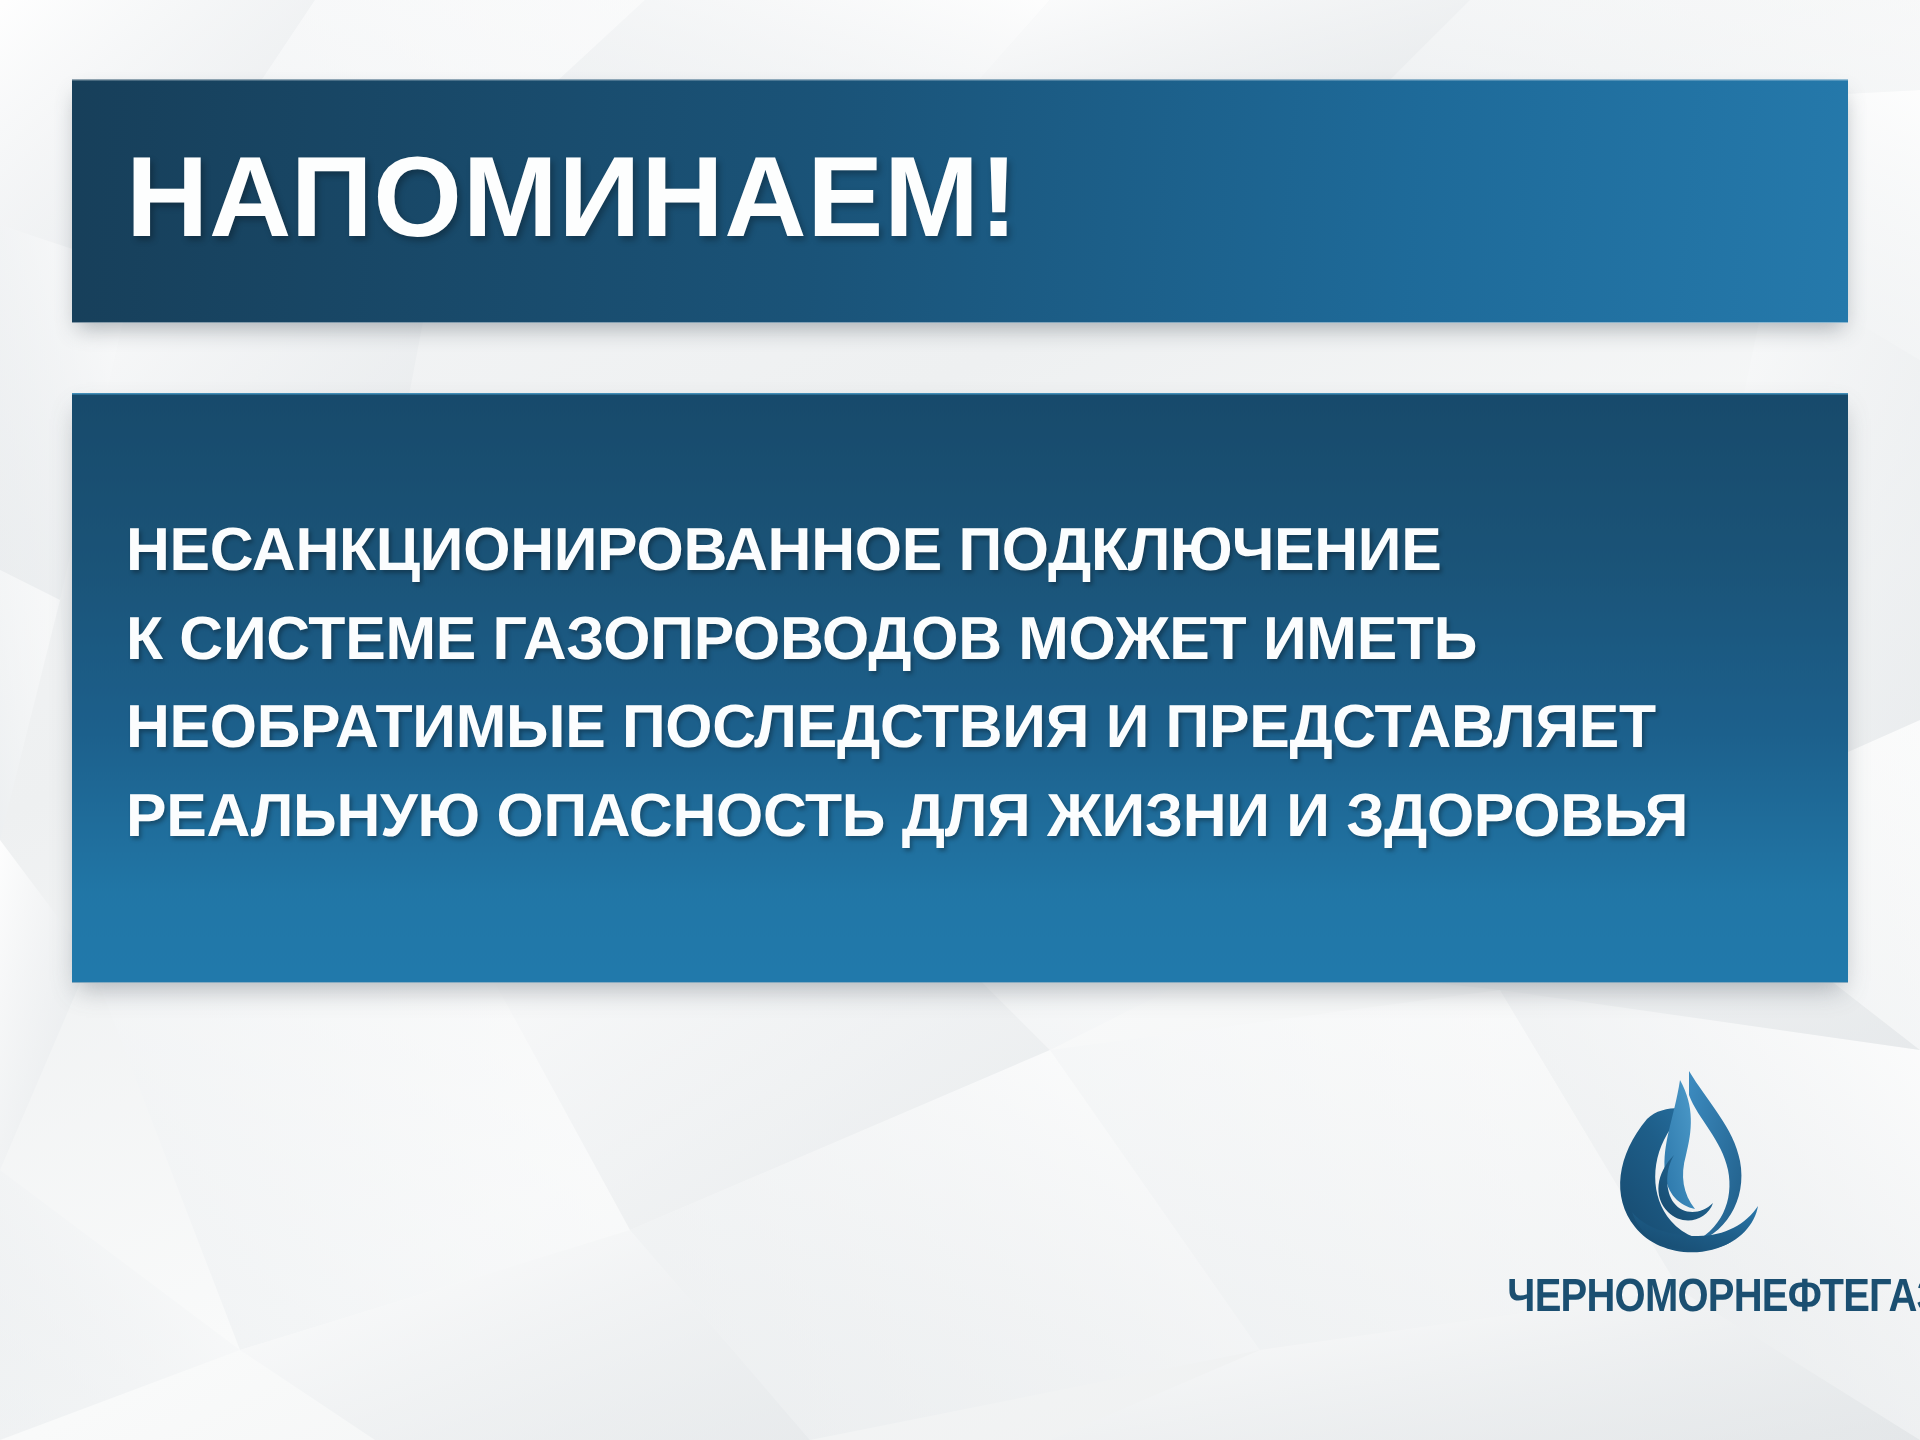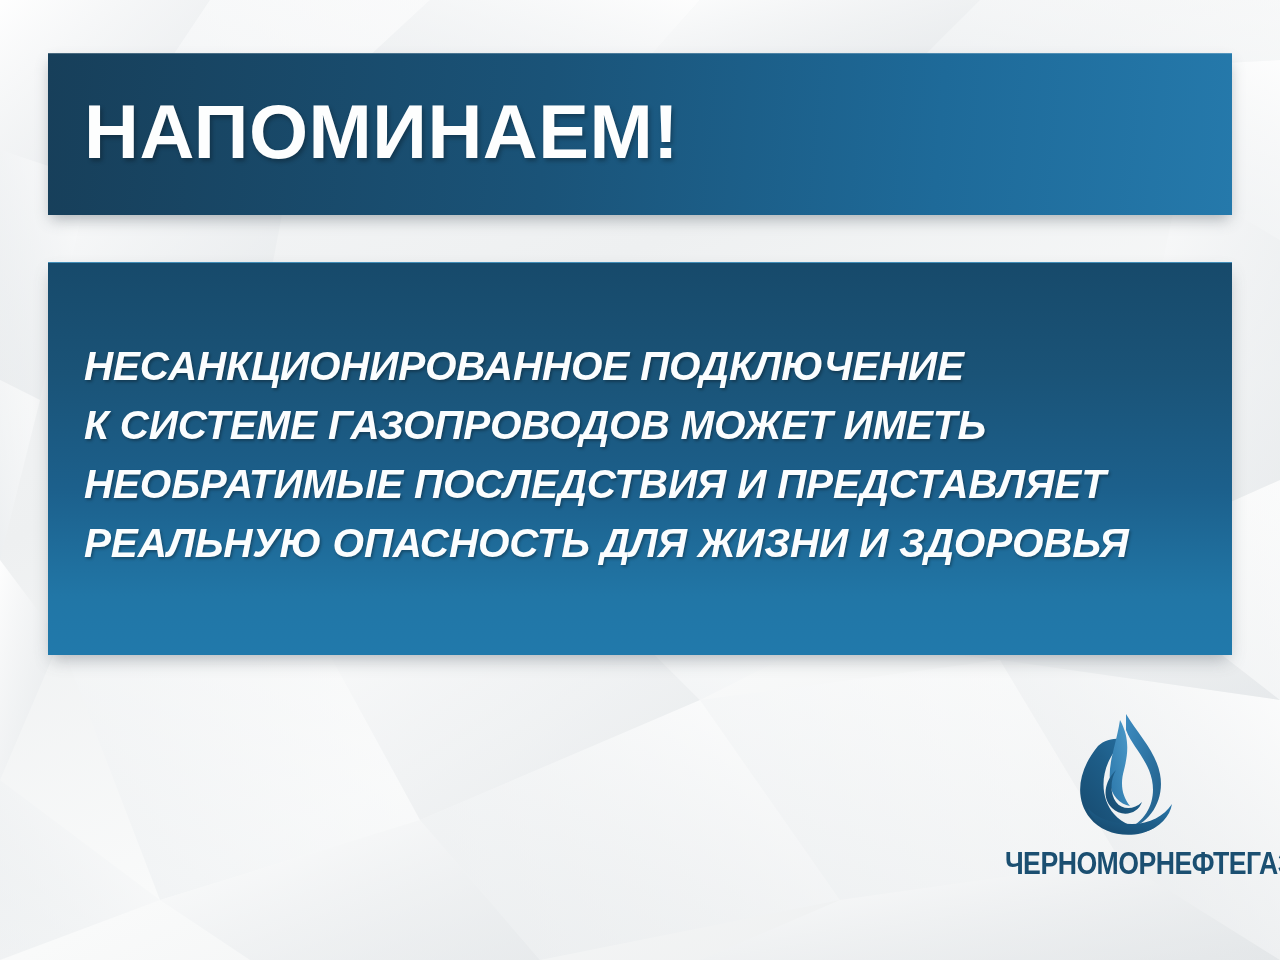--- a/index.html
+++ b/index.html
@@ -63,21 +63,20 @@
     padding-left:36px;
     padding-right:10px;
     margin-top:-8px;
     color:#fbfdfe;
     font-size:40.5px;
     font-weight:bold;
     line-height:1.46;
     letter-spacing:-0.2px;
     text-shadow:1.5px 2px 3px rgba(0,0,0,.3);
     white-space:pre-line;
-    font-style:italic;
   }
 
   
   #logo {
     position:absolute;
     left:986px; top:712px;
     width:270px; height:178px;
   }
   #logo-mark {
     position:absolute; left:78px; top:0;

